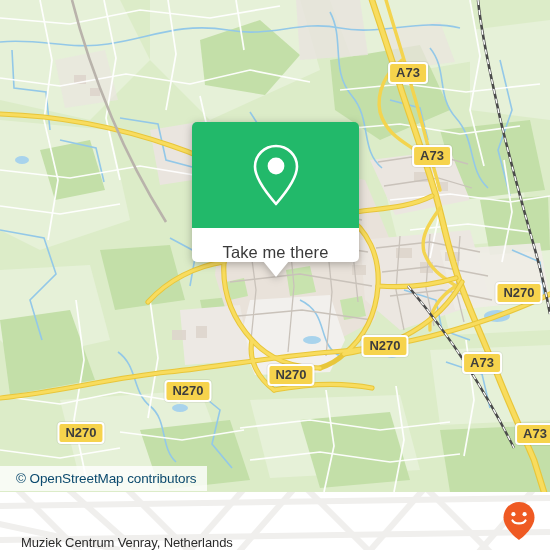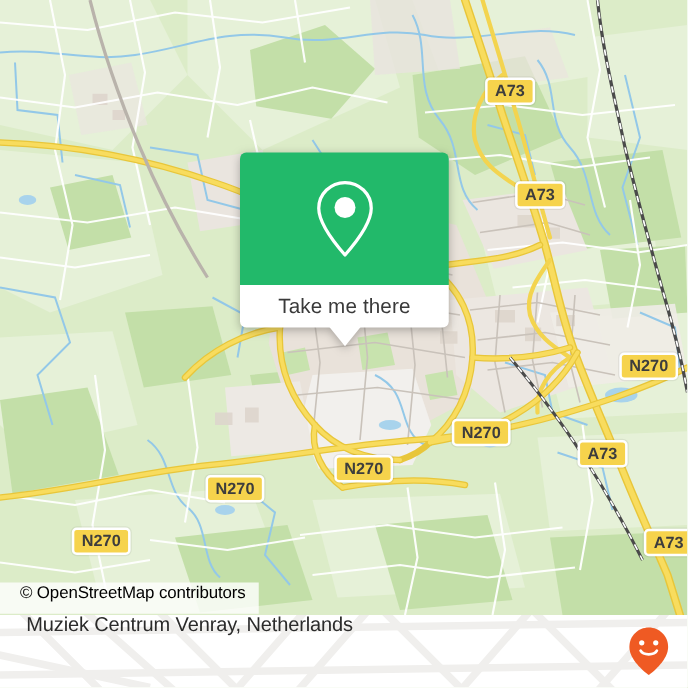--- a/index.html
+++ b/index.html
@@ -30,24 +30,25 @@
     background: #ddeccd;
   }
   #map-svg { display:block; width:550px; height:492px; }
 
   
   #attribution {
     position: absolute;
     left: 0; top: 466px;
     height: 25px;
     display: flex;
+    align-items: center;
     padding: 0 10px 0 16px;
     background: rgba(255,255,255,0.80);
     font-size: 13.5px;
-    color: #000000;
+    color: #0c4a6e;
     letter-spacing: -0.1px;
     white-space: nowrap;
   }
 
   
   #callout {
     position: absolute;
     left: 192px; top: 122px;
     width: 167px;
     filter: drop-shadow(0 2px 4px rgba(0,0,0,0.28));
@@ -58,21 +59,21 @@
     border-radius: 5px 5px 0 0;
     display: flex;
     align-items: center;
     justify-content: center;
   }
   #callout-white {
     height: 34px;
     background: #ffffff;
     border-radius: 0 0 5px 5px;
     display: flex;
-    align-items: center;
+    align-items: flex-end;
     justify-content: center;
   }
   #callout-label {
     font-size: 16.5px;
     color: #3a3a3a;
     letter-spacing: 0.1px;
   }
   #callout-tail {
     position: absolute;
     left: 50%;
@@ -94,22 +95,22 @@
   }
   #bottom-watermark {
     position: absolute; left: 0; top: 0;
     width: 550px; height: 58px;
     opacity: 1;
   }
   #place-title {
     position: absolute;
     left: 21px; top: 0;
     height: 58px;
-    display: flex; align-items: flex-start;
-    font-size: 16px;
+    display: flex; align-items: flex-end;
+    font-size: 13px;
     color: #2b2b2b;
     letter-spacing: -0.1px;
     white-space: nowrap;
   }
   #brand-logo {
     position: absolute;
     right: 14px; top: 0;
     height: 58px;
     display: flex; align-items: center;
   }

